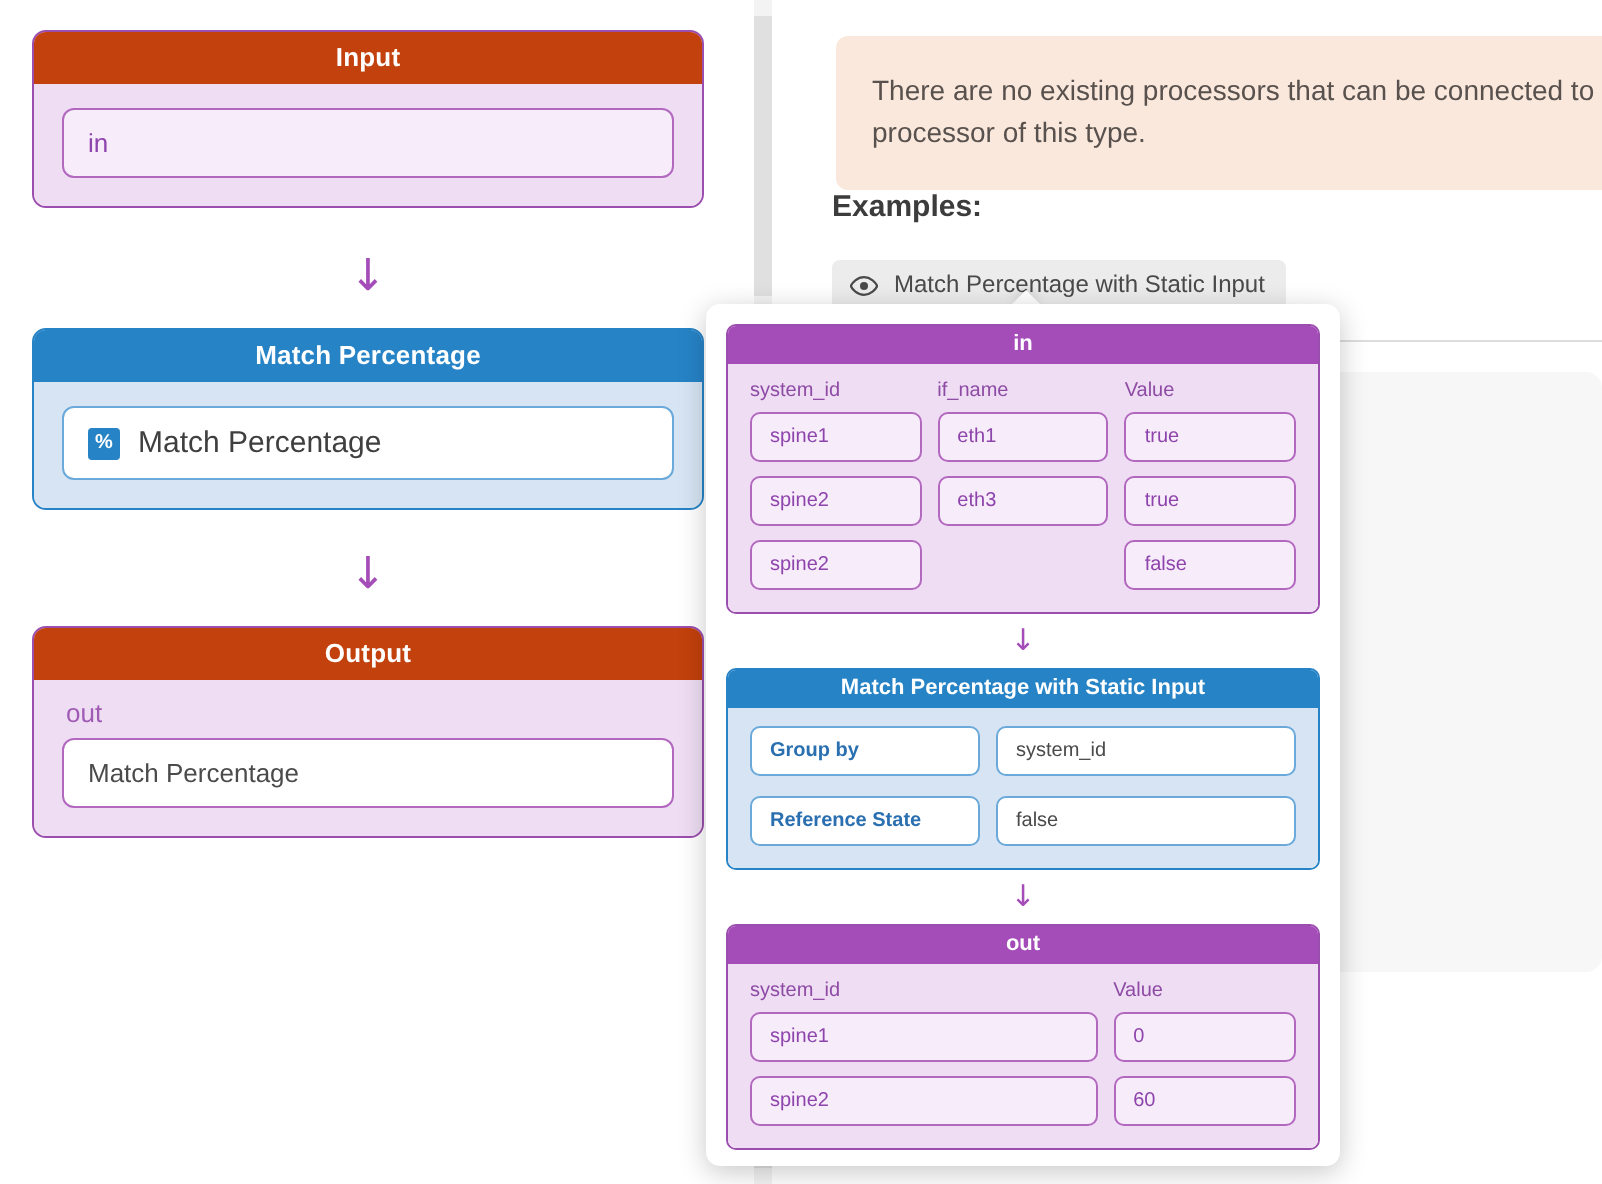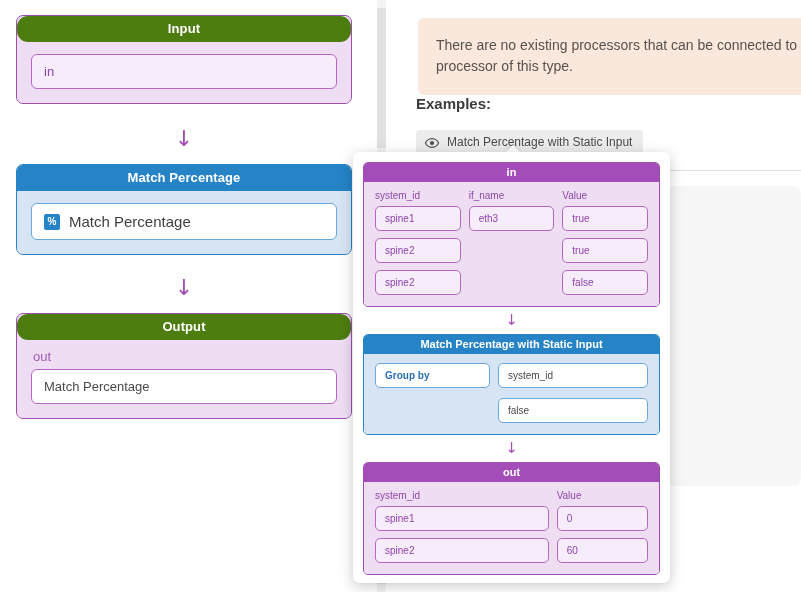--- a/index.html
+++ b/index.html
@@ -40,21 +40,21 @@
     color: #ffffff;
     padding: 5px 0 6px 0;
     letter-spacing: .1px;
   }
   .flow-node .node-body {
     padding: 12px 14px 14px 14px;
   }
 
   
   .node-purple { border: 1px solid #9b4ead; background: #efdcf2; }
-  .node-purple .node-head { background: #4d7c0f; border-radius: 11px; }
+  .node-purple .node-head { background: #c2410c; }
   .node-purple .node-body { background: #eeddf3; }
   .node-purple .field {
     background: #f7ecf9;
     border: 1px solid #b368c0;
     border-radius: 6px;
     padding: 9px 12px;
     color: #8e44ad;
     font-size: 13px;
   }
   .node-purple .field.plain { background: #ffffff; color: #4b4b4b; }
@@ -345,40 +345,42 @@
     <div class="p-body">
       <div class="p-colrow">
         <div style="flex:1 1 0;">
           <div class="p-colhead">system_id</div>
           <div class="p-cell">spine1</div>
           <div class="p-cell">spine2</div>
           <div class="p-cell last">spine2</div>
         </div>
         <div style="flex:1 1 0;">
           <div class="p-colhead">if_name</div>
+          <div class="p-cell">eth1</div>
           <div class="p-cell last">eth3</div>
         </div>
         <div style="flex:1 1 0;">
           <div class="p-colhead">Value</div>
           <div class="p-cell">true</div>
           <div class="p-cell">true</div>
           <div class="p-cell last">false</div>
         </div>
       </div>
     </div>
   </div>
 
   <div class="p-arrow">↓</div>
 
   <div class="p-node p-blue">
     <div class="p-head">Match Percentage with Static Input</div>
     <div class="p-body">
       <div class="p-colrow">
         <div style="flex:0 0 115px;">
           <div class="p-bcell key">Group by</div>
+          <div class="p-bcell key last">Reference State</div>
         </div>
         <div style="flex:1 1 0;">
           <div class="p-bcell val">system_id</div>
           <div class="p-bcell val last">false</div>
         </div>
       </div>
     </div>
   </div>
 
   <div class="p-arrow">↓</div>

